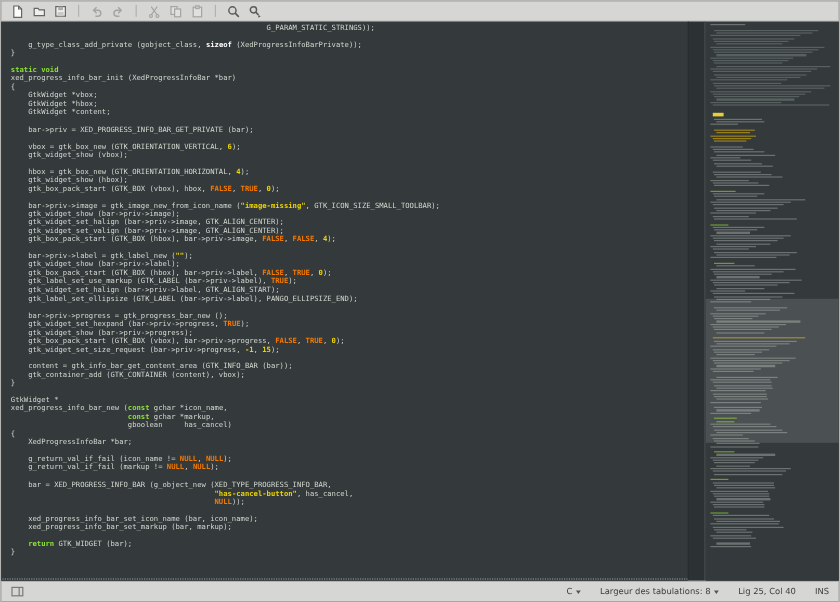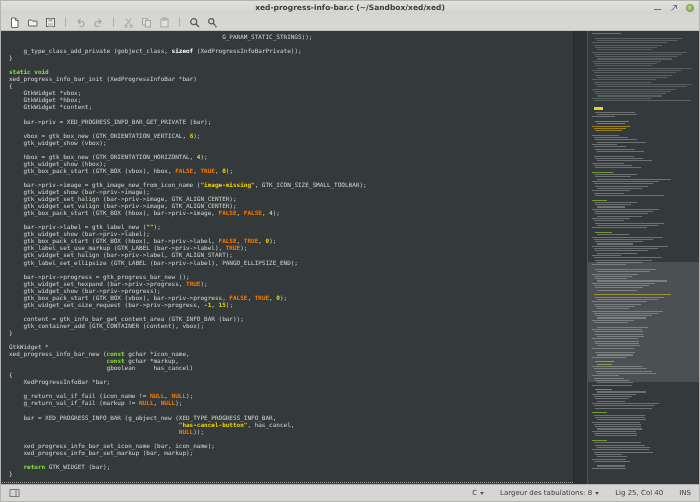--- a/index.html
+++ b/index.html
@@ -54,36 +54,20 @@
   .sb-item{display:flex;align-items:center;gap:3px;white-space:nowrap;}
   .caret{width:0;height:0;border-left:2.5px solid transparent;border-right:2.5px solid transparent;
          border-top:3px solid #555;margin-top:1px;}
   svg{display:block;}
 </style>
 </head>
 <body>
 
 <div class="window">
 
-  <div class="titlebar">
-    <div class="title">xed-progress-info-bar.c (~/Sandbox/xed/xed)</div>
-    <div class="winbtns">
-      <div class="wbtn min">
-          <div></div>
-        </div>
-      <div class="wbtn">
-        <svg width="8" height="8" viewBox="0 0 8 8">
-            <path d="M1.5 6.5L6.5 1.5M6.5 1.5v3.2M6.5 1.5H3.3" stroke="#6e6e6c" stroke-width="1" fill="none"></path>
-          </svg>
-      </div>
-      <div class="wbtn close">
-          <div></div>
-        </div>
-    </div>
-  </div>
 
 
   <div class="toolbar">
     <div class="tbtn">
       <svg width="11" height="11" viewBox="0 0 11 11">
           <path d="M2.5 1h4l2.5 2.5v7h-6.5z" fill="#fcfcfa" stroke="#666" stroke-width="1"></path>
           <path d="M6.5 1v2.5H9" fill="none" stroke="#666" stroke-width="1"></path>
         </svg>
     </div>
     <div class="tbtn">

